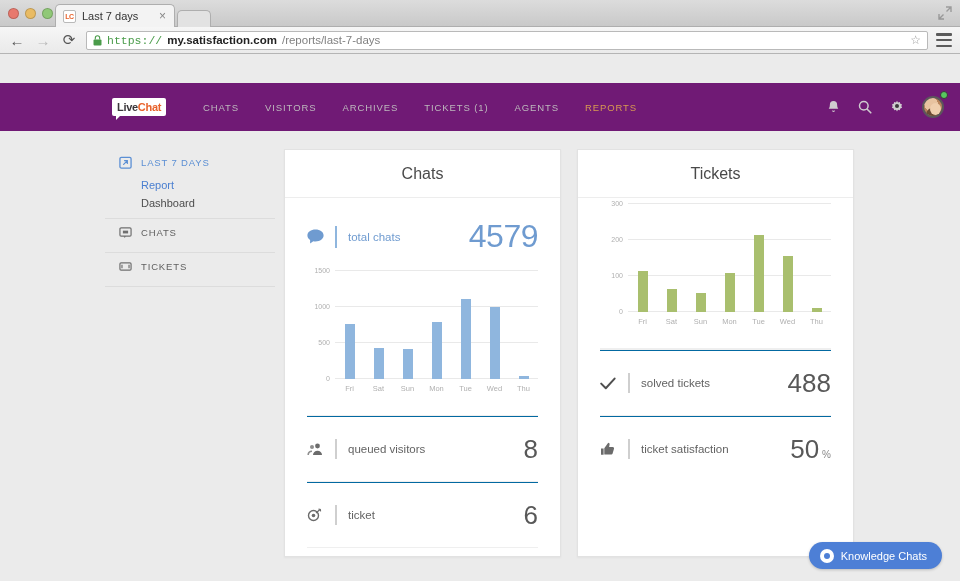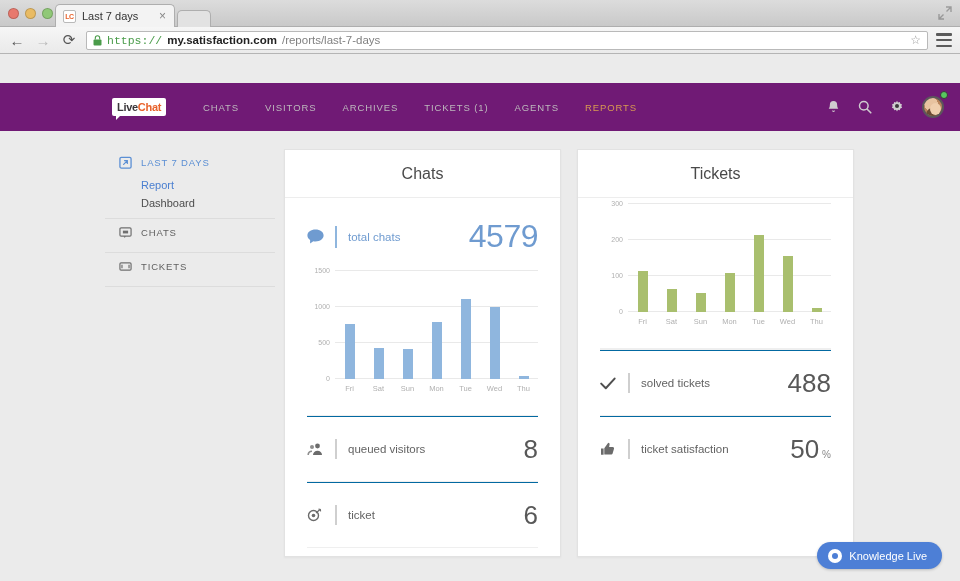--- a/index.html
+++ b/index.html
@@ -556,17 +556,17 @@
             </div>
 
           </div>
         </div>
 
       </div>
     </div>
 
     <div class="kb">
       <span class="kb-icon"></span>
-      <span>Knowledge Live</span>
+      <span>Knowledge Chats</span>
     </div>
 
   </div>
 </div>
 
 </body></html>

